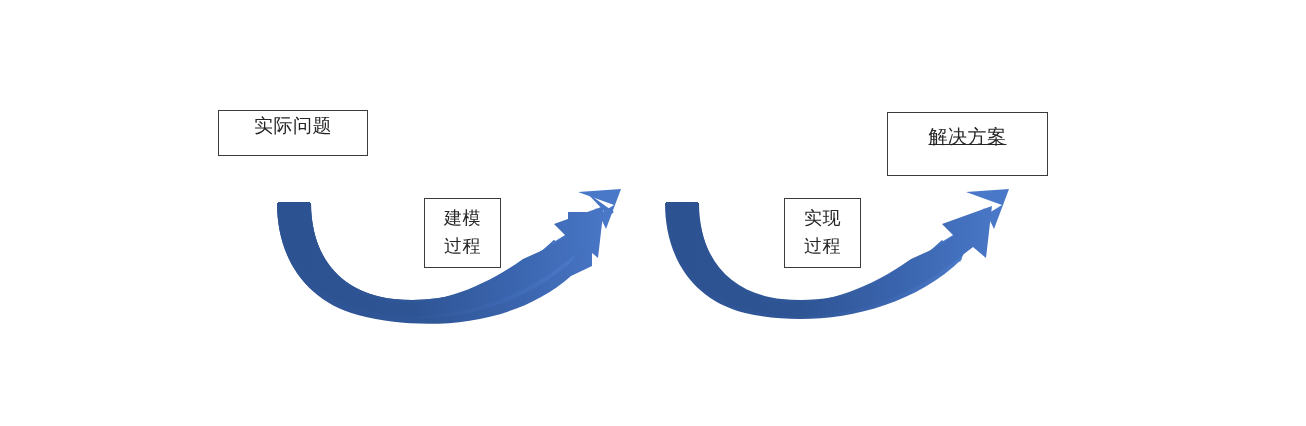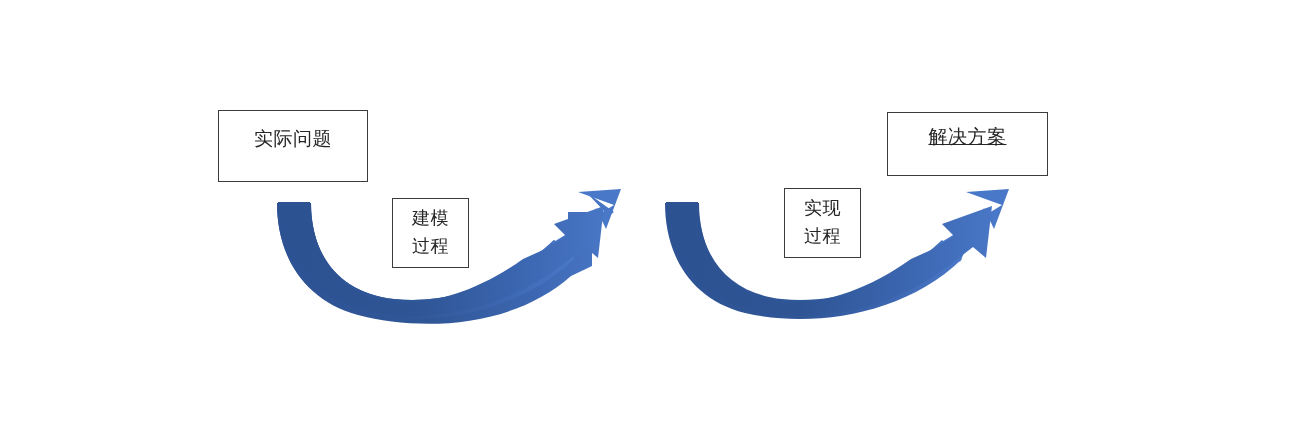--- a/index.html
+++ b/index.html
@@ -184,32 +184,32 @@
                L 942,224
                L 992,206
                L 986,258
                L 973,247
                L 951,264
                C 886,315 803,325 747,309
                C 692,293 666,254 666,202 Z" fill="url(#gradB)"></path>
     </g>
   </svg>
 
-  <div class="node-box" style="left:218px; top:110px; width:150px; height:72px;">
+  <div class="node-box" style="left:218px; top:110px; width:150px; height:46px;">
     <span class="node-text">实际问题</span>
   </div>
 
 
   <div class="node-box" style="left:887px; top:112px; width:161px; height:64px;text-decoration:underline;">
     <span class="node-text">解决方案</span>
   </div>
 
-  <div class="label-box" style="left:392px; top:198px; width:77px; height:70px;">
+  <div class="label-box" style="left:424px; top:198px; width:77px; height:70px;">
     <span>建模</span>
     <span>过程</span>
   </div>
 
-  <div class="label-box" style="left:784px; top:188px; width:77px; height:70px;">
+  <div class="label-box" style="left:784px; top:198px; width:77px; height:70px;">
     <span>实现</span>
     <span>过程</span>
   </div>
 
 </div>
 
 </body></html>

